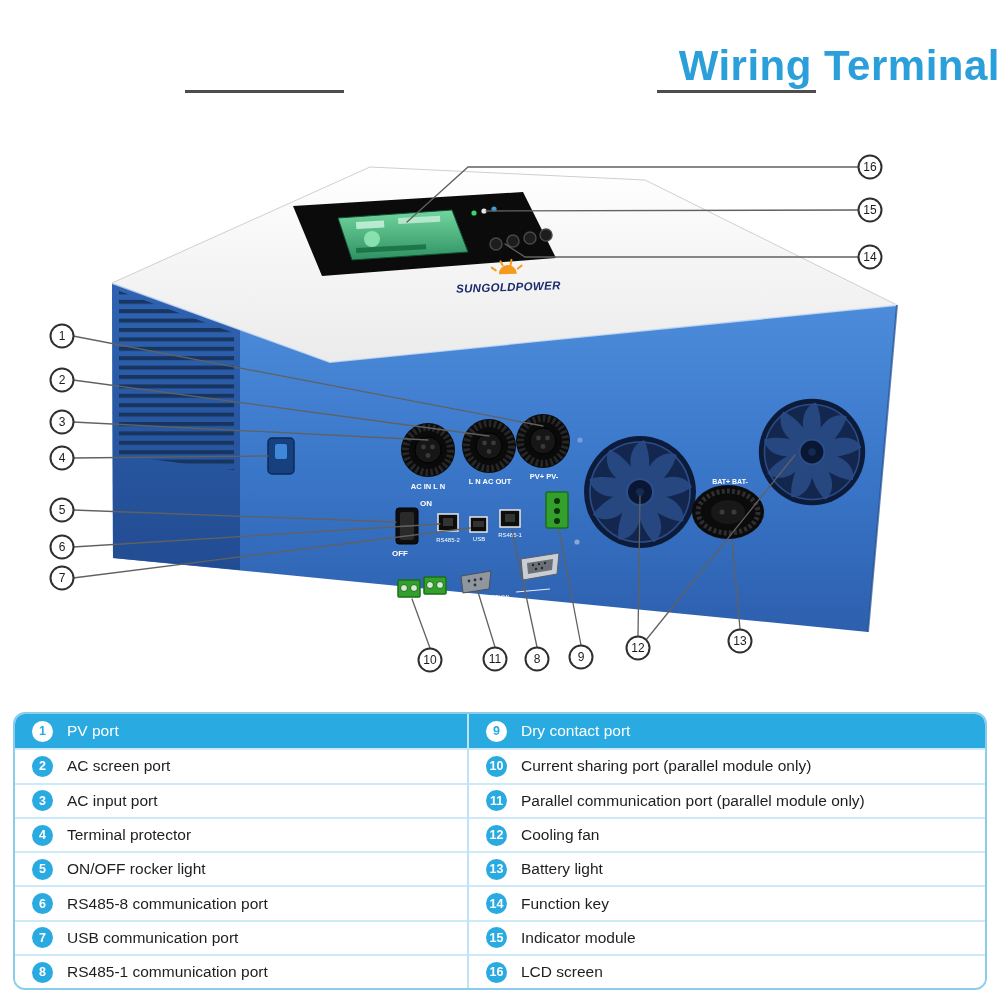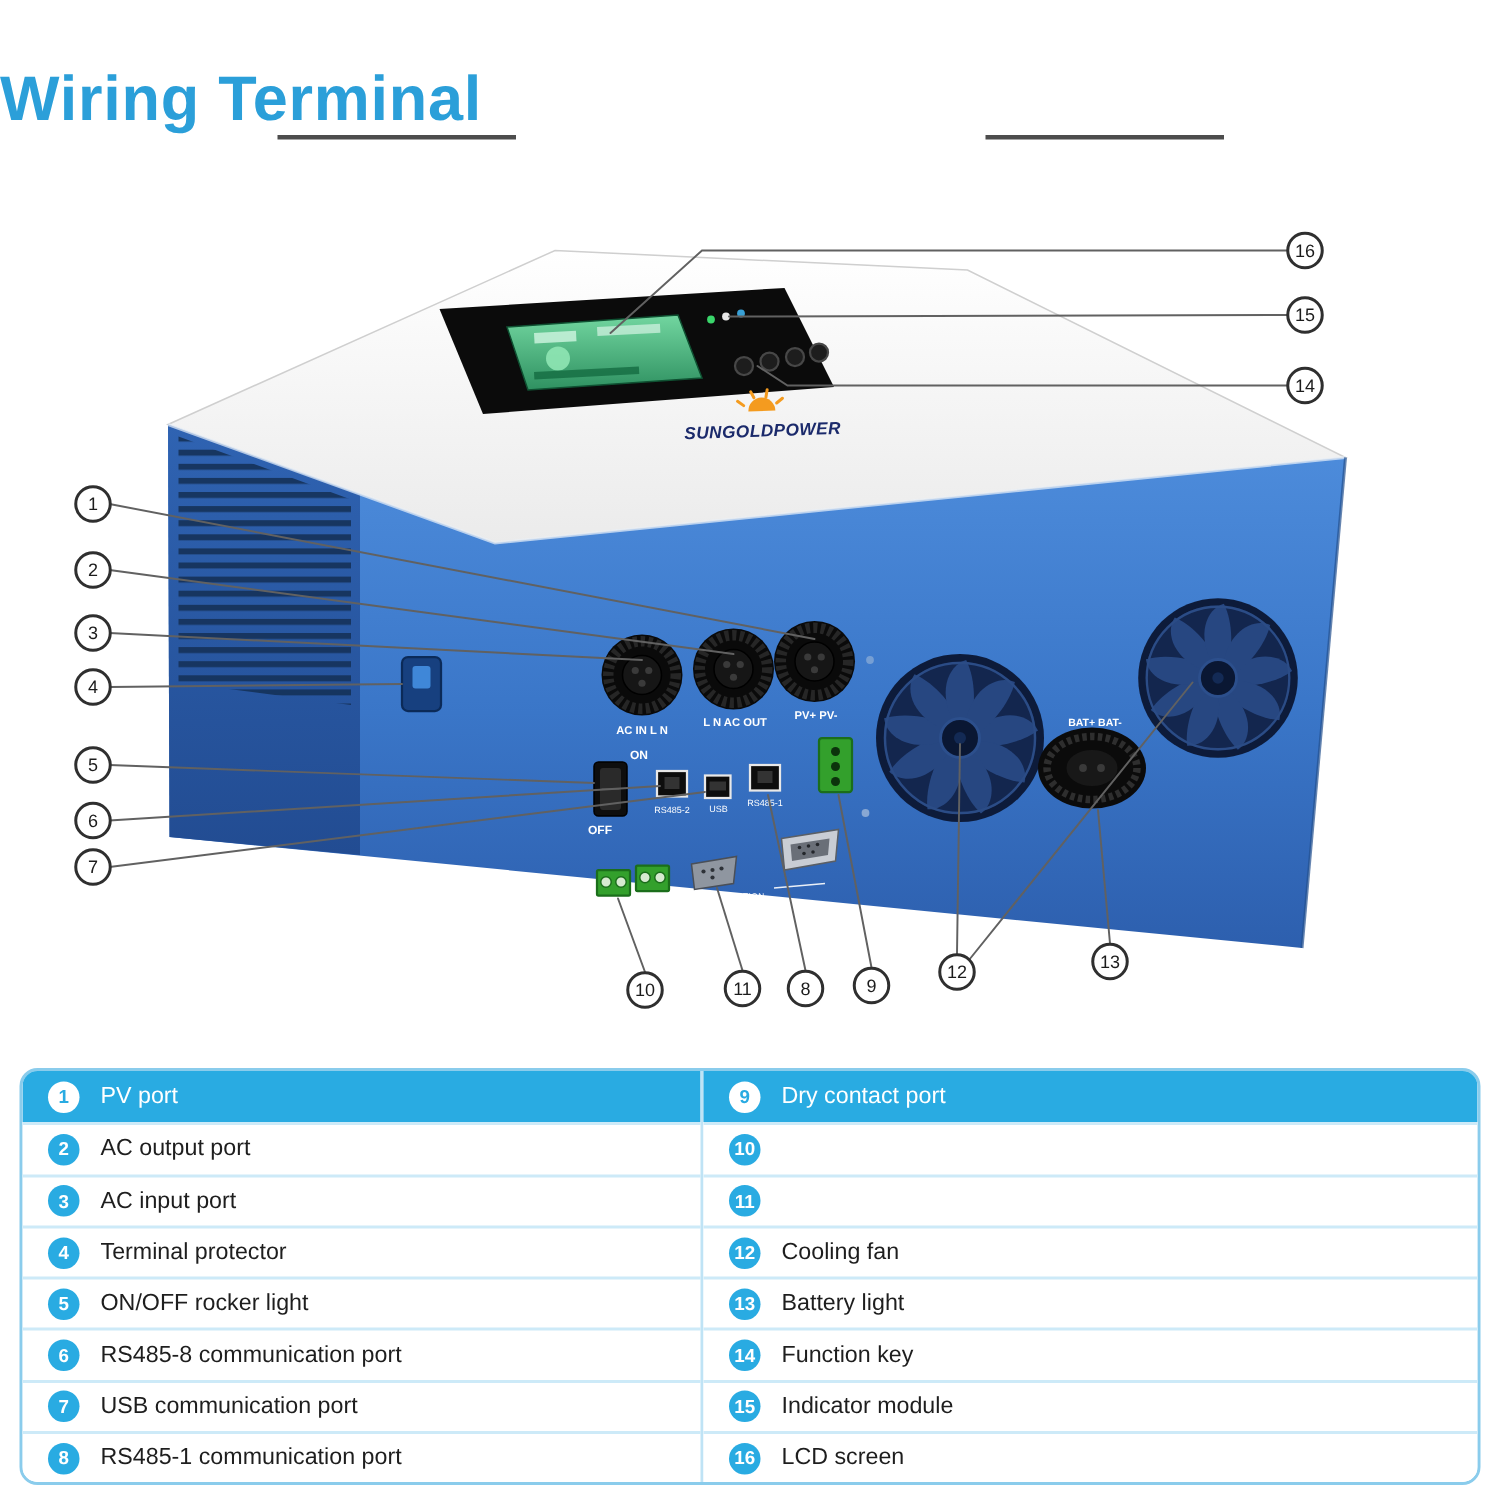--- a/index.html
+++ b/index.html
@@ -2,21 +2,21 @@
 <html><head>
 <meta charset="utf-8">
 <style>
   html,body{margin:0;padding:0;}
   body{
     width:1000px;height:1000px;position:relative;overflow:hidden;
     background:#ffffff;font-family:"Liberation Sans",sans-serif;
   }
   
   .page-title{
-    position:absolute;top:42px;left:0;width:1000px;text-align:left;
+    position:absolute;top:42px;left:0;width:1000px;text-align:right;
     font-size:42px;font-weight:bold;color:#2b9fd9;letter-spacing:.5px;
   }
   .title-line{position:absolute;top:90px;height:3px;background:#4d4d4d;width:159px;}
   .title-line.left{left:185px;}
   .title-line.right{left:657px;}
 
   
   .figure{position:absolute;top:140px;left:0;width:1000px;height:565px;}
   .lbl{fill:#ffffff;font-family:"Liberation Sans",sans-serif;font-weight:bold;}
   .tiny{fill:#ffffff;font-family:"Liberation Sans",sans-serif;}
@@ -320,21 +320,21 @@
 </div>
 
 <div class="legend">
   <div class="legend-col legend-col-left">
     <div class="legend-row first">
       <span class="badge">1</span>
       <span>PV port</span>
     </div>
     <div class="legend-row">
       <span class="badge">2</span>
-      <span>AC output port</span>
+      <span>AC screen port</span>
     </div>
     <div class="legend-row">
       <span class="badge">3</span>
       <span>AC input port</span>
     </div>
     <div class="legend-row">
       <span class="badge">4</span>
       <span>Terminal protector</span>
     </div>
     <div class="legend-row">
@@ -354,23 +354,25 @@
       <span>RS485-1 communication port</span>
     </div>
   </div>
   <div class="legend-col legend-col-right">
     <div class="legend-row first">
       <span class="badge">9</span>
       <span>Dry contact port</span>
     </div>
     <div class="legend-row">
       <span class="badge">10</span>
+      <span>Current sharing port (parallel module only)</span>
     </div>
     <div class="legend-row">
       <span class="badge">11</span>
+      <span>Parallel communication port (parallel module only)</span>
     </div>
     <div class="legend-row">
       <span class="badge">12</span>
       <span>Cooling fan</span>
     </div>
     <div class="legend-row">
       <span class="badge">13</span>
       <span>Battery light</span>
     </div>
     <div class="legend-row">

